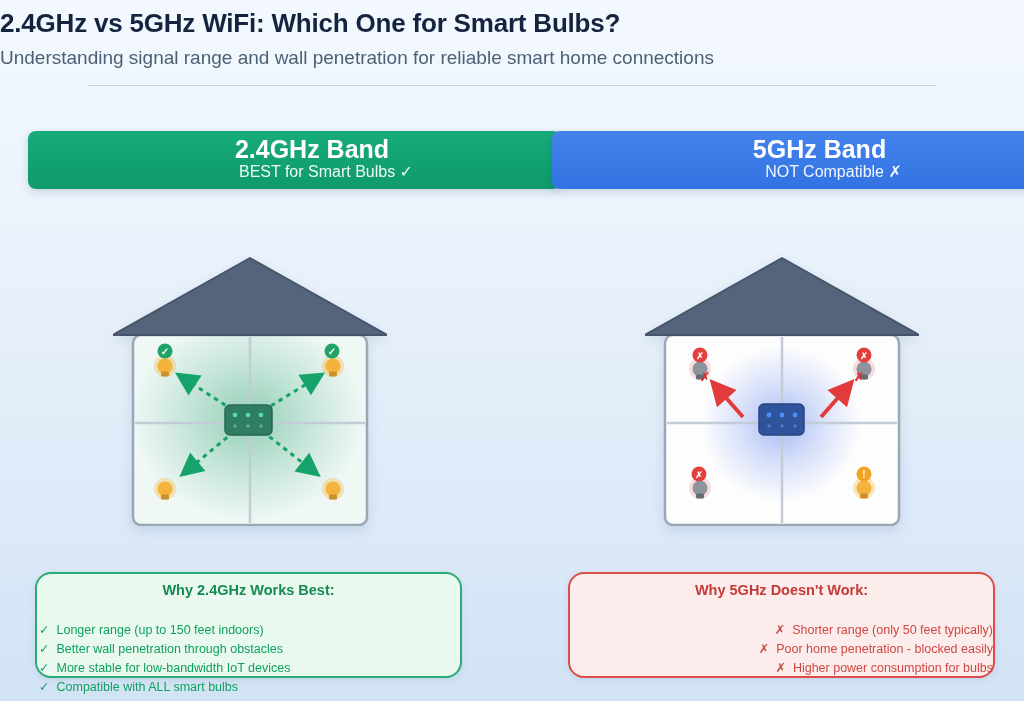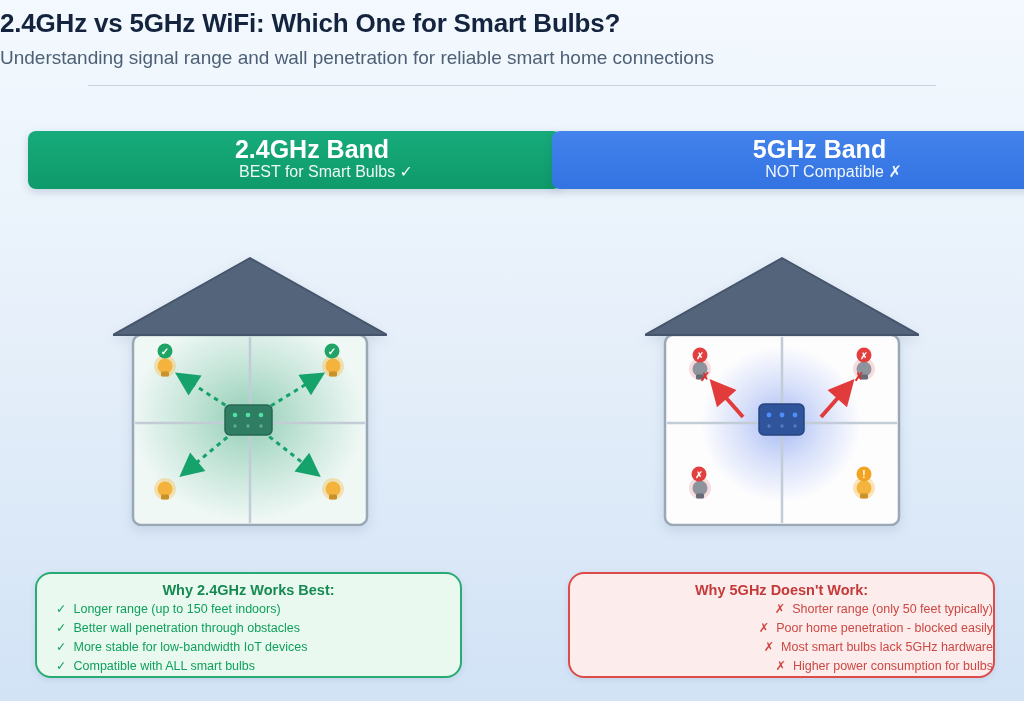--- a/index.html
+++ b/index.html
@@ -28,21 +28,21 @@
   .house svg { filter:drop-shadow(0 4px 6px rgba(50,80,120,0.14)); }
   svg text { font-family:"Liberation Sans", sans-serif; }
   
   .infobox { position:absolute; top:572px; width:427px; height:106px; border-radius:16px;
              box-shadow:0 2px 6px rgba(40,70,110,0.10); }
   .infobox-green { left:35px; background:#e9f9f0; border:2px solid #29ab74; }
   .infobox-red   { left:568px; background:#fdecec; border:2px solid #dd4c48; }
   .infobox .ititle { padding-top:8px; text-align:center; font-size:14.5px; font-weight:bold; }
   .infobox-green .ititle { color:#178a52; }
   .infobox-red .ititle { color:#c43a38; }
-  .infobox ul { list-style:none; margin-top:2px; padding-left:19px; }
+  .infobox ul { list-style:none; margin-top:23px; padding-left:2px; }
   .infobox li { font-size:12.5px; line-height:19px; }
   .infobox-green li { color:#10a05c; }
   .infobox-red li { color:#cc4843;text-align:right; }
   .infobox .b { display:inline-block; margin-right:7px; }
 </style>
 </head>
 <body>
 
 <div class="canvas">
 
@@ -226,18 +226,17 @@
       <li><span class="b">✓</span><span>More stable for low-bandwidth IoT devices</span></li>
       <li><span class="b">✓</span><span>Compatible with ALL smart bulbs</span></li>
     </ul>
   </div>
 
   <div class="infobox infobox-red">
     <div class="ititle">Why 5GHz Doesn't Work:</div>
     <ul>
       <li><span class="b">✗</span><span>Shorter range (only 50 feet typically)</span></li>
       <li><span class="b">✗</span><span>Poor home penetration - blocked easily</span></li>
-      <li><span class="b">✗</span><span>Most smart bulbs lack 5GHz hardware</span></li>
       <li><span class="b">✗</span><span>Higher power consumption for bulbs</span></li>
     </ul>
   </div>
 
 </div>
 
 </body></html>

